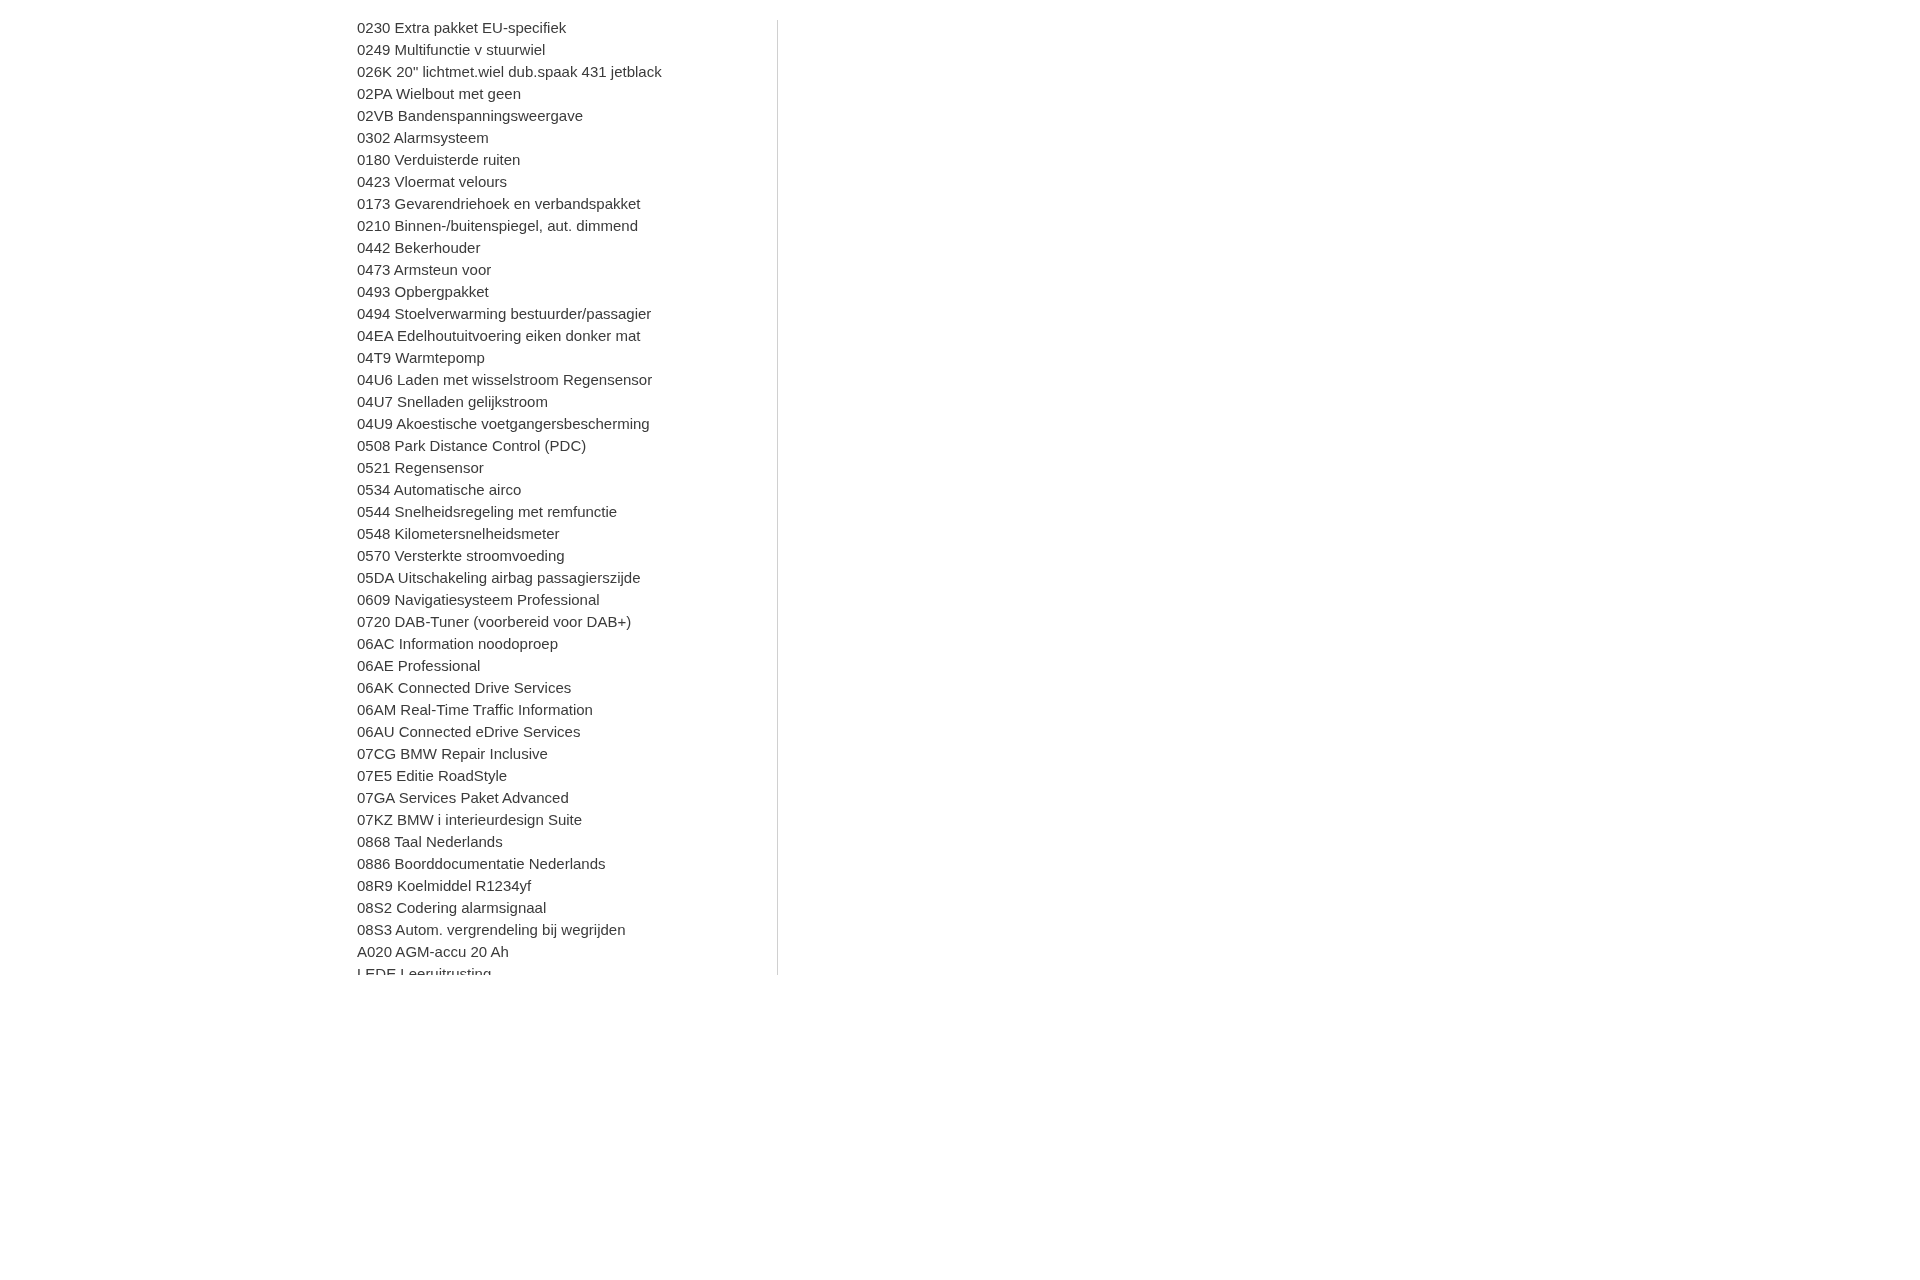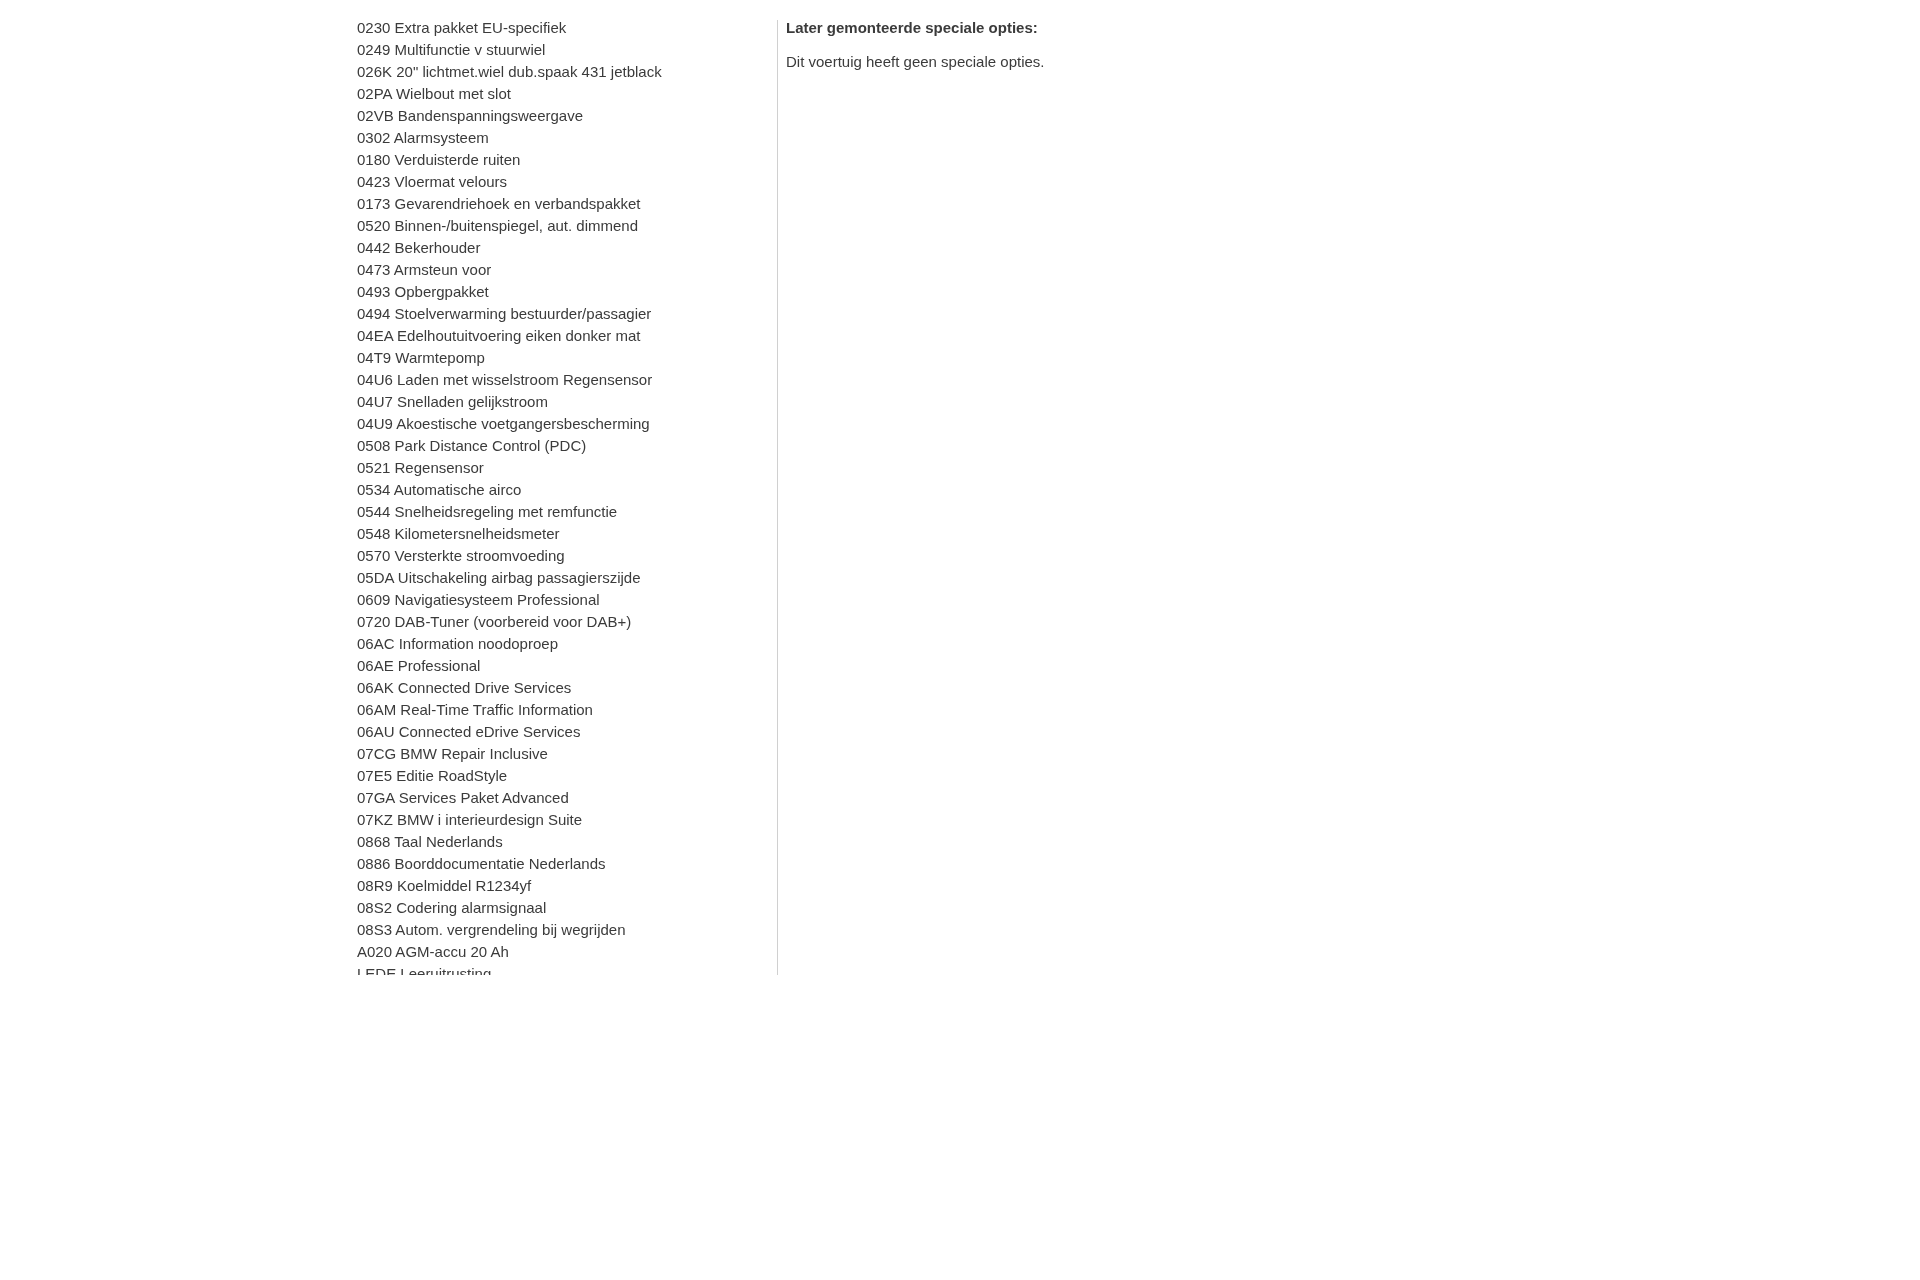--- a/index.html
+++ b/index.html
@@ -55,27 +55,27 @@
 </style>
 </head>
 <body>
 
 <div class="canvas">
 
   <div class="options-col" id="options-list">
       <div class="option-row">0230 Extra pakket EU-specifiek</div>
       <div class="option-row">0249 Multifunctie v stuurwiel</div>
       <div class="option-row">026K 20" lichtmet.wiel dub.spaak 431 jetblack</div>
-      <div class="option-row">02PA Wielbout met slot</div>
+      <div class="option-row">02PA Wielbout met geen</div>
       <div class="option-row">02VB Bandenspanningsweergave</div>
       <div class="option-row">0302 Alarmsysteem</div>
       <div class="option-row">0180 Verduisterde ruiten</div>
       <div class="option-row">0423 Vloermat velours</div>
       <div class="option-row">0173 Gevarendriehoek en verbandspakket</div>
-      <div class="option-row">0520 Binnen-/buitenspiegel, aut. dimmend</div>
+      <div class="option-row">0210 Binnen-/buitenspiegel, aut. dimmend</div>
       <div class="option-row">0442 Bekerhouder</div>
       <div class="option-row">0473 Armsteun voor</div>
       <div class="option-row">0493 Opbergpakket</div>
       <div class="option-row">0494 Stoelverwarming bestuurder/passagier</div>
       <div class="option-row">04EA Edelhoutuitvoering eiken donker mat</div>
       <div class="option-row">04T9 Warmtepomp</div>
       <div class="option-row">04U6 Laden met wisselstroom Regensensor</div>
       <div class="option-row">04U7 Snelladen gelijkstroom</div>
       <div class="option-row">04U9 Akoestische voetgangersbescherming</div>
       <div class="option-row">0508 Park Distance Control (PDC)</div>
@@ -100,18 +100,14 @@
       <div class="option-row">0886 Boorddocumentatie Nederlands</div>
       <div class="option-row">08R9 Koelmiddel R1234yf</div>
       <div class="option-row">08S2 Codering alarmsignaal</div>
       <div class="option-row">08S3 Autom. vergrendeling bij wegrijden</div>
       <div class="option-row">A020 AGM-accu 20 Ah</div>
       <div class="option-row">LEDE Leeruitrusting</div>
     </div>
 
   <div class="divider"></div>
 
-  <div class="special-col">
-    <div class="special-heading">Later gemonteerde speciale opties:</div>
-    <div class="special-body">Dit voertuig heeft geen speciale opties.</div>
-  </div>
 
 </div>
 
 </body></html>

